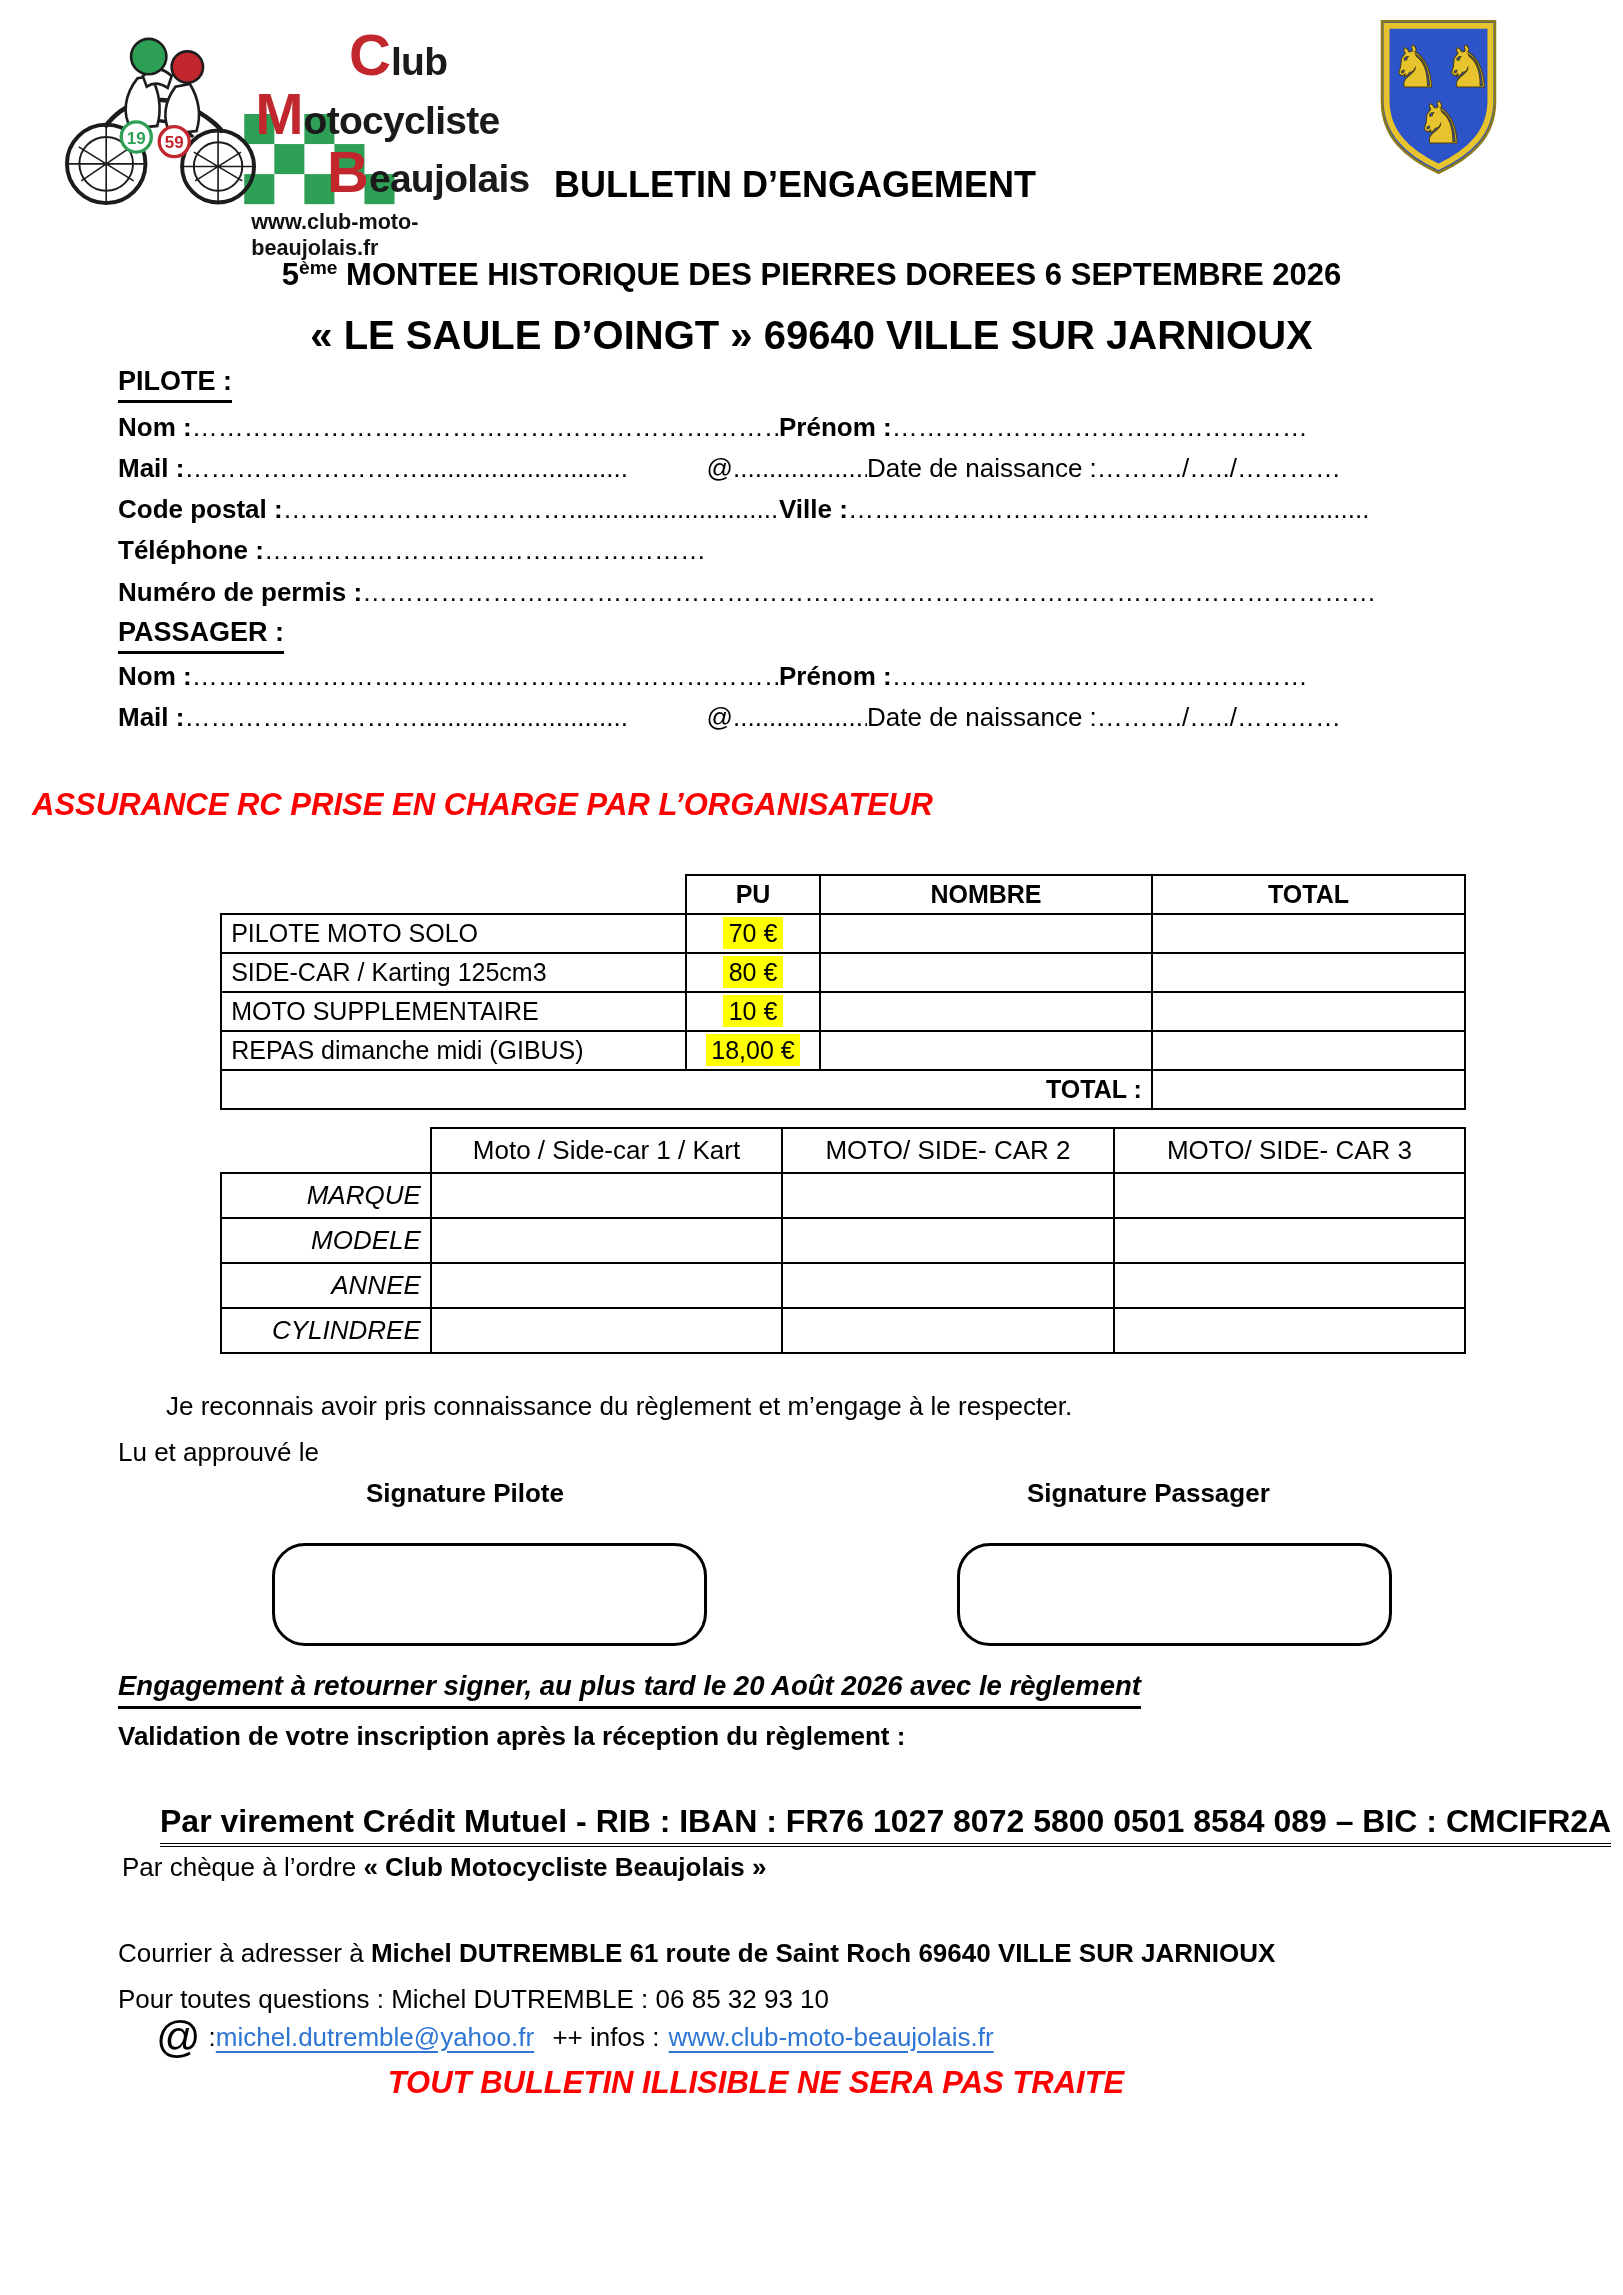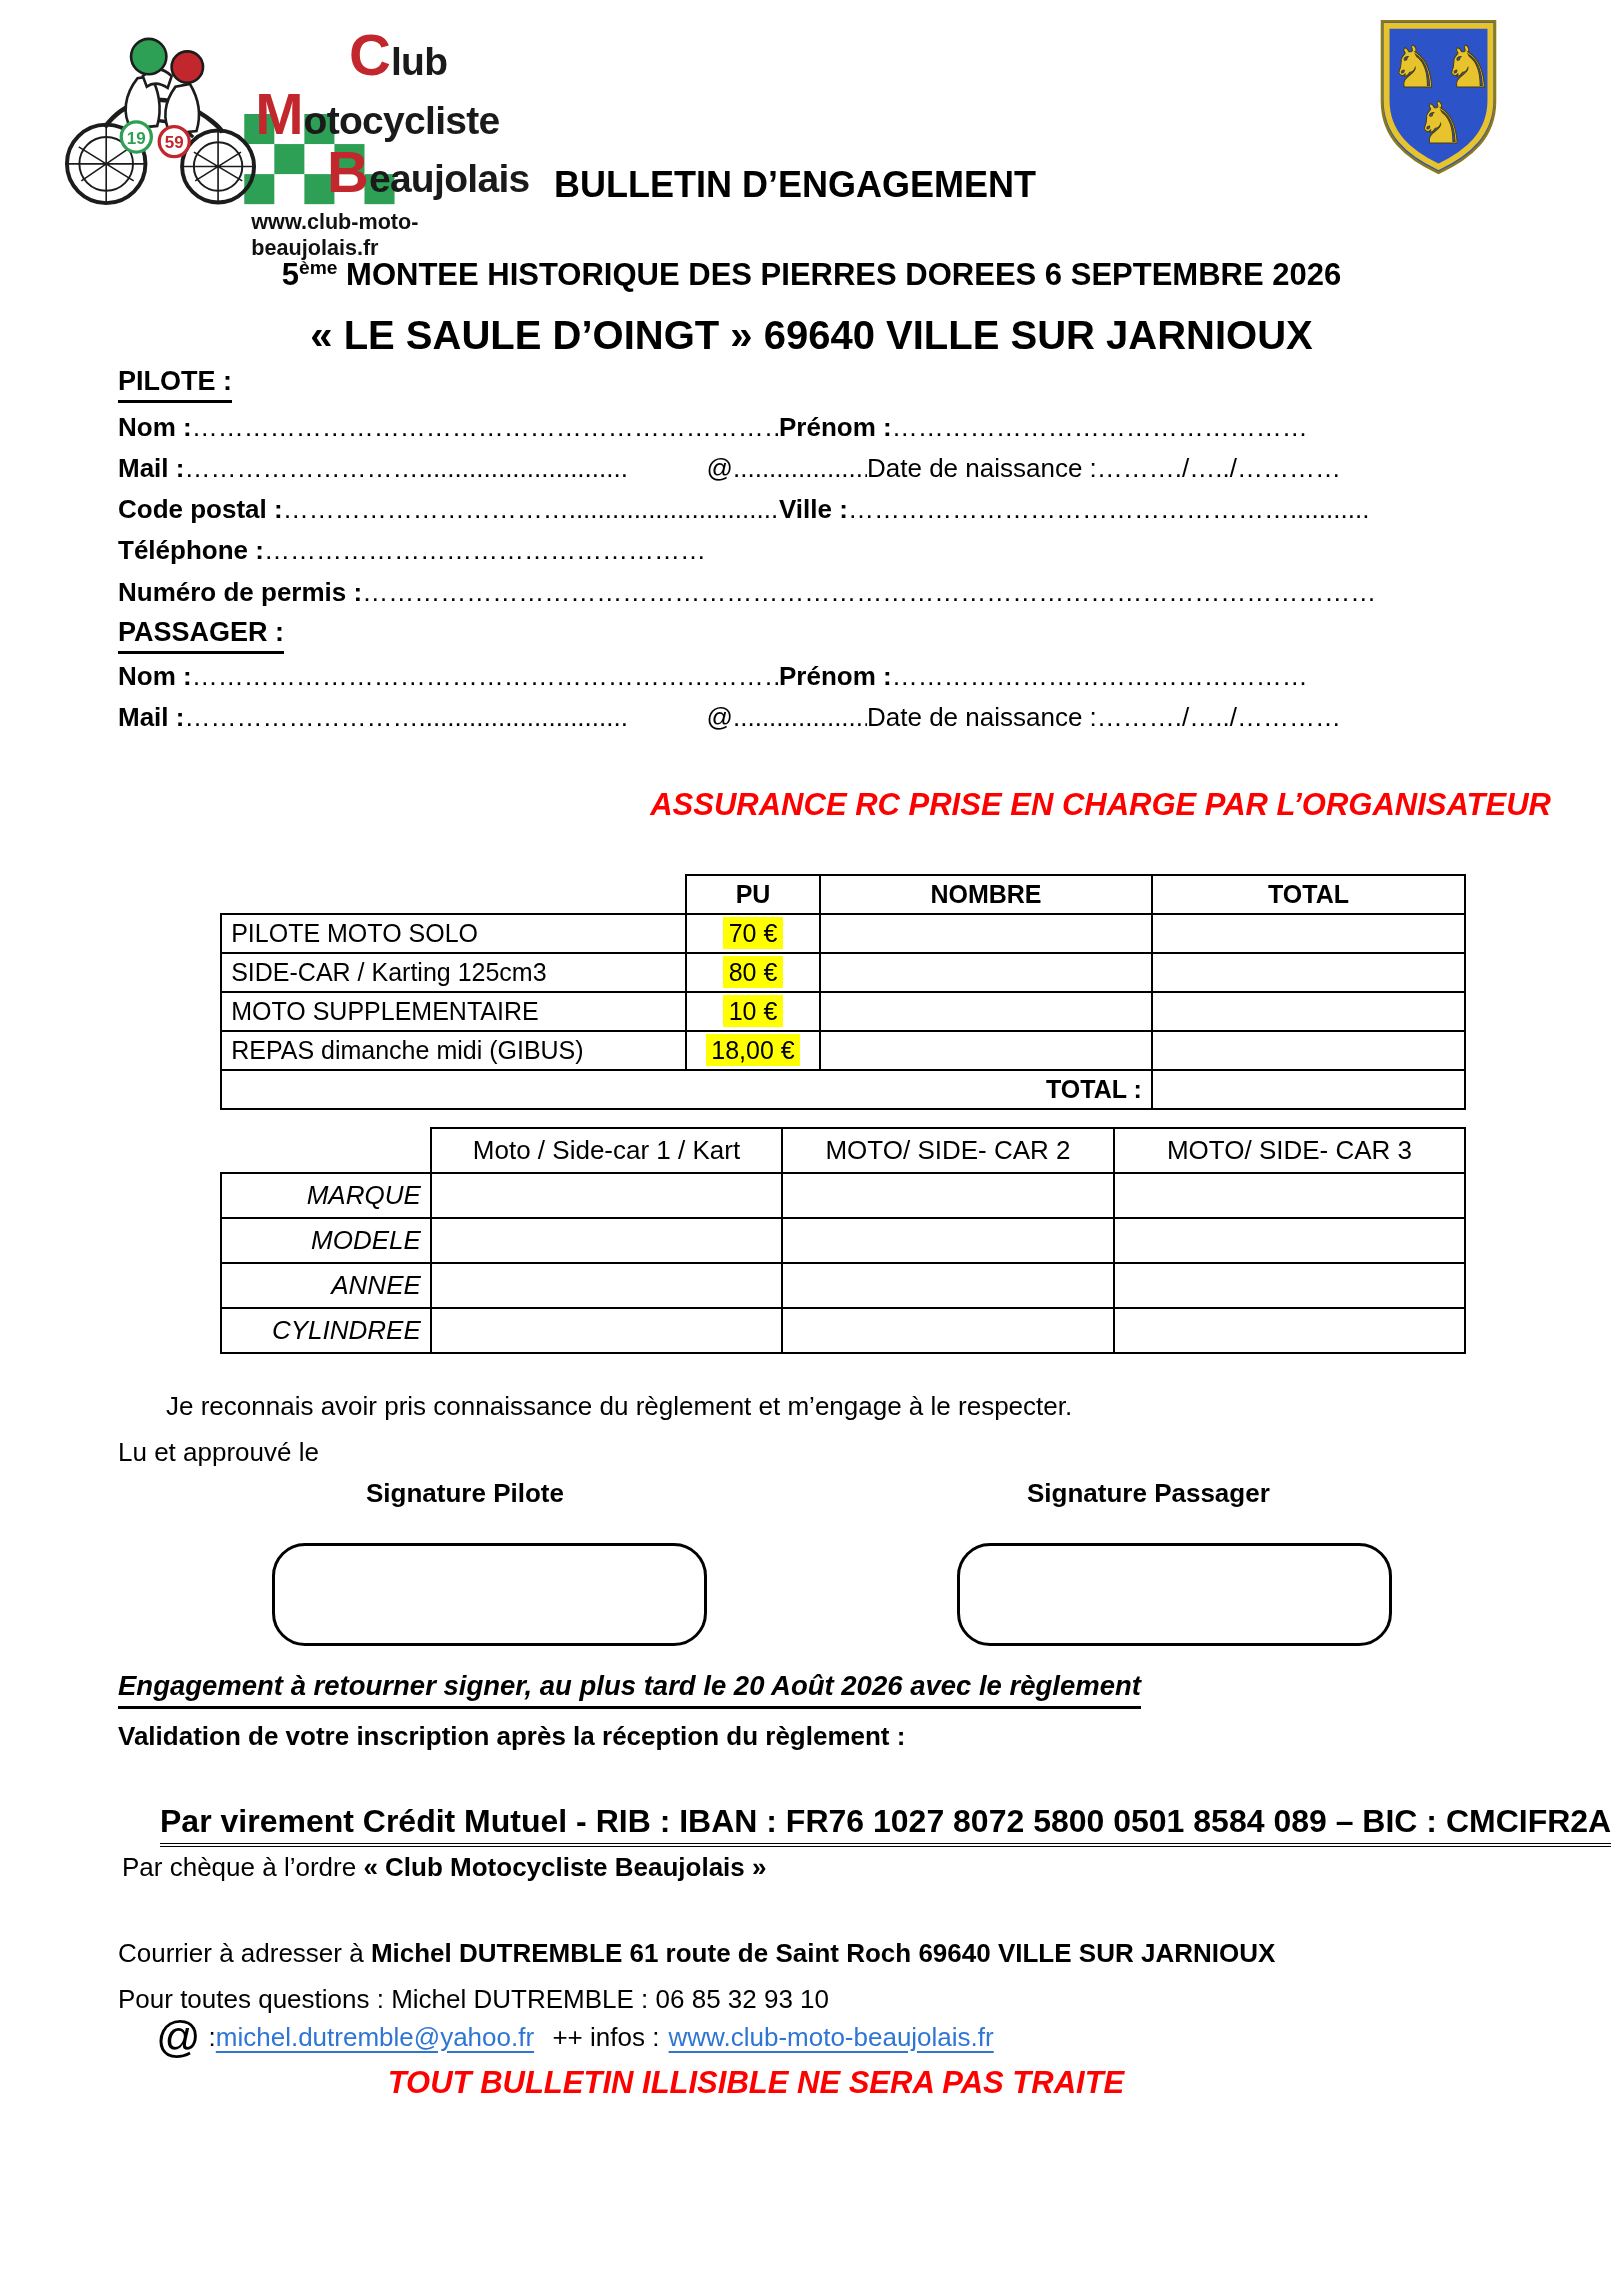--- a/index.html
+++ b/index.html
@@ -46,21 +46,21 @@
   .lg{display:flex;flex:none;overflow:hidden;}
   .rg{display:flex;flex:1 1 auto;min-width:0;overflow:hidden;}
   .lg-nom{width:661px;}
   .lg-mail{width:749px;}
   .lg-tel{width:589px;}
   .rg-nom{padding-right:196px;}
   .rg-mail{padding-right:151px;}
   .rg-cp{padding-right:137px;}
 
   
-  .assurance{left:0;right:72px;top:787px;text-align:right;
+  .assurance{left:0;right:72px;top:787px;text-align:left;
              color:#ff0000;font-size:31px;font-weight:700;font-style:italic;padding-left:32px;}
   .warning{left:0;right:111px;top:2065px;text-align:center;
            color:#ff0000;font-size:31px;font-weight:700;font-style:italic;}
 
   
   table{border-collapse:collapse;table-layout:fixed;margin-left:43px;}
   .t1{left:177px;top:874px;}
   .t2{left:177px;top:1127px;}
   td,th{border:2.6px solid #000;padding:0 9.2px;overflow:hidden;}
   th.noborder,td.noborder{border:none;background:#fff;}

